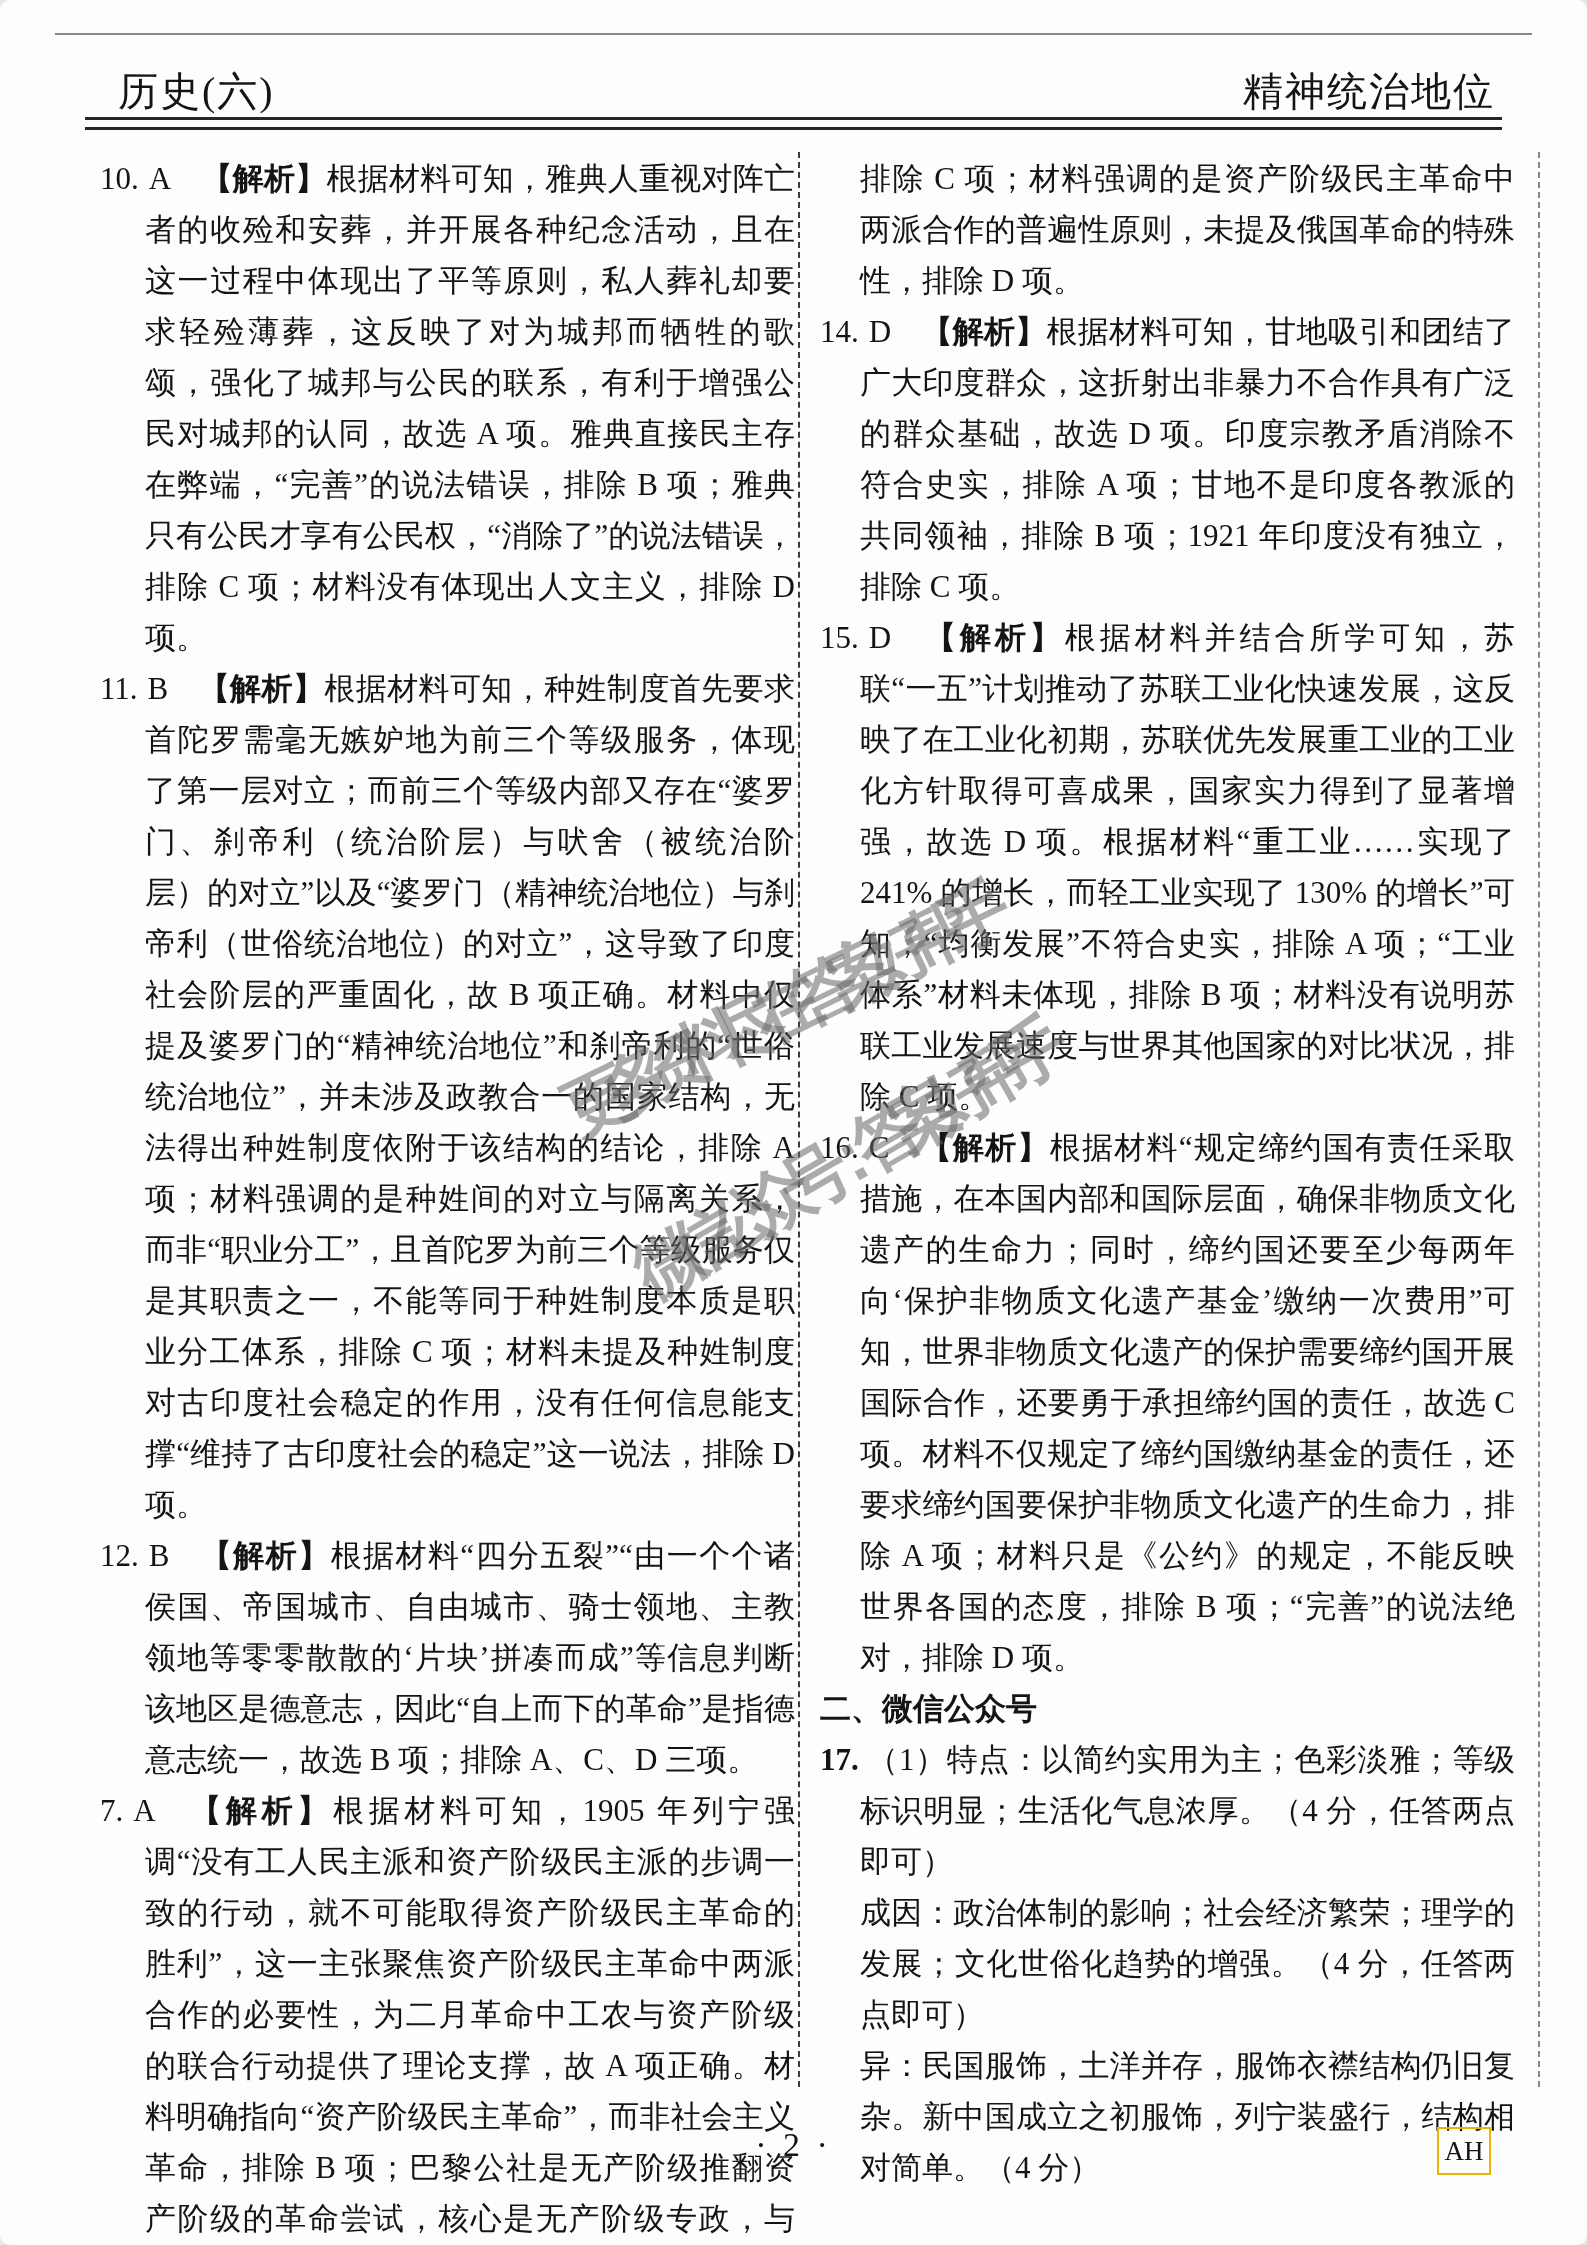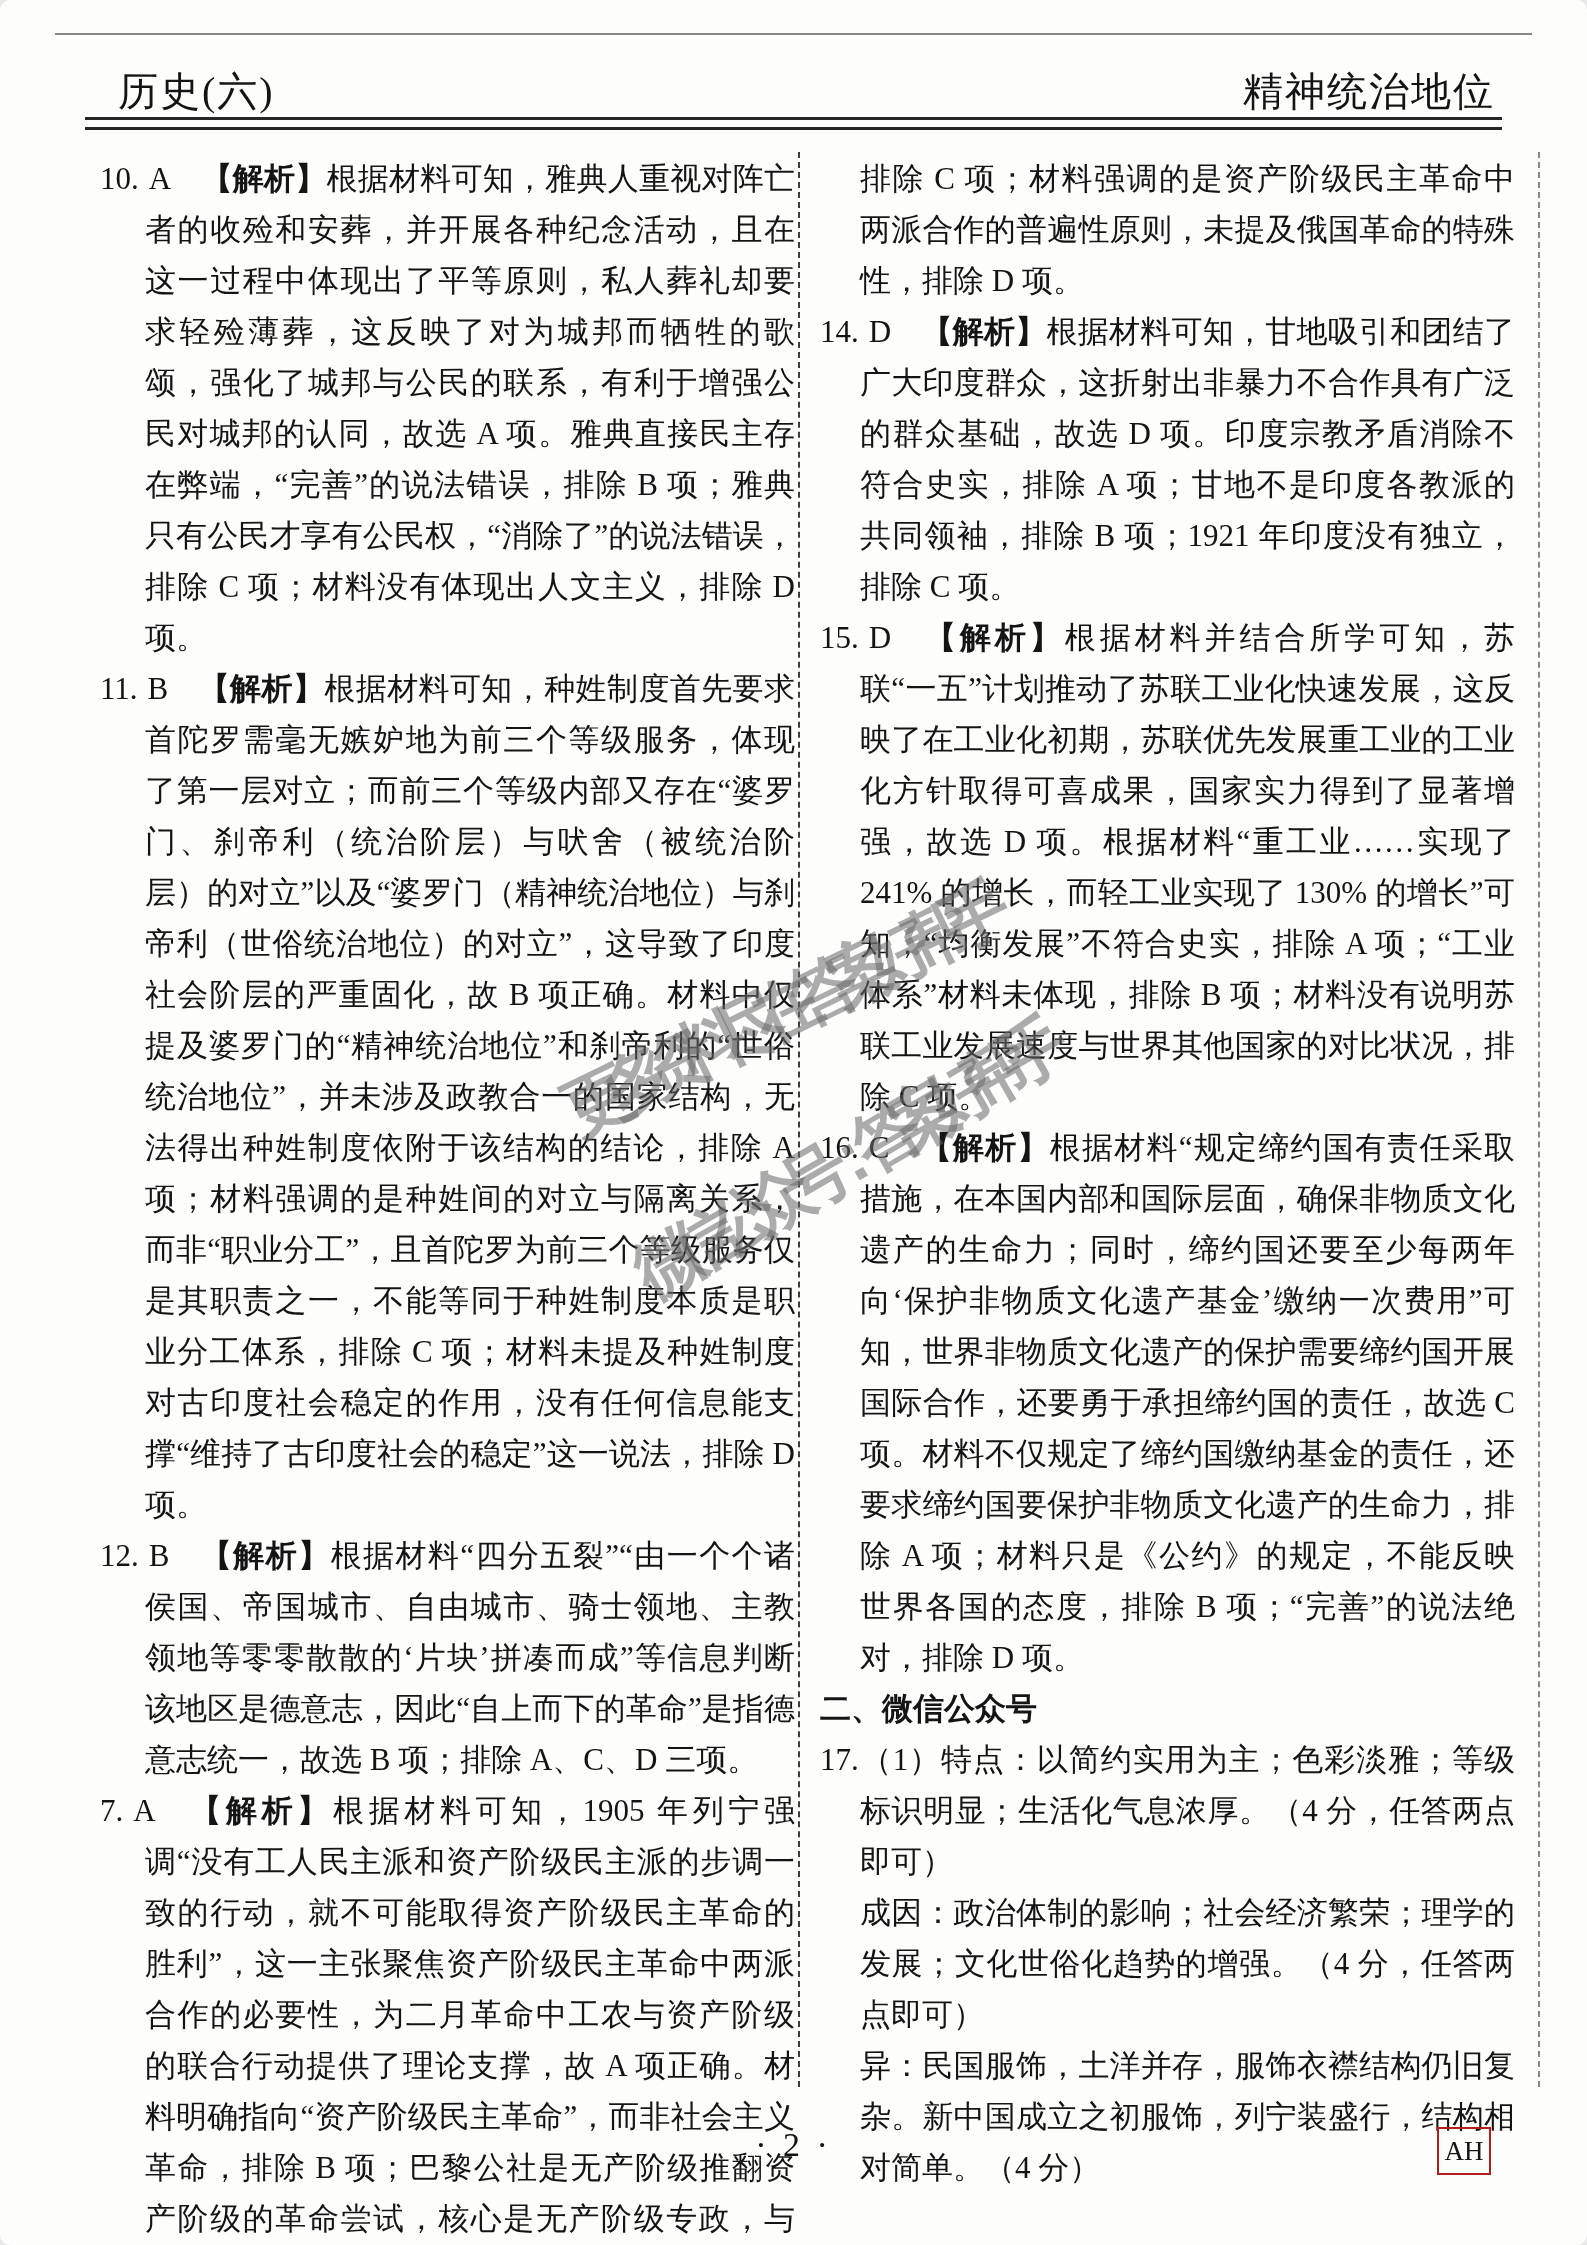--- a/index.html
+++ b/index.html
@@ -20,30 +20,30 @@
   .col-right{left:820px;}
   .col p{margin:0;}
   .ans{padding-left:45px;text-indent:-45px;}
   .col-right .ans{padding-left:40px;text-indent:-40px;}
   .num{margin-right:10px;}
   .ansletter{margin-right:30px;}
   .label{font-weight:bold;}
   .cont-para{padding-left:40px;}
   .section-heading{font-weight:bold;}
   .q17-first{padding-left:40px;text-indent:-40px;}
-  .q17-first .num{margin-right:1px;}
+  .q17-first .num{margin-right:8px;font-weight:bold;}
   .q17-cont{padding-left:40px;}
   .divider-dashed{position:absolute;left:798px;top:152px;height:1935px;border-left:2px dashed #3c3c3c;}
   .edge-dashed{position:absolute;left:1538px;top:152px;height:1935px;border-left:2px dashed #6a6a6a;opacity:.8;}
   .wm{position:absolute;font-weight:bold;color:rgba(104,104,104,0.55);white-space:nowrap;
     pointer-events:none;z-index:5;}
   .wm1{left:548px;top:1075px;font-size:68px;letter-spacing:-26px;transform:rotate(-26deg);transform-origin:left top;}
   .wm2{left:618px;top:1240px;font-size:68px;letter-spacing:-26px;transform:rotate(-30deg);transform-origin:left top;}
   .page-num{position:absolute;left:0;right:0;top:2126px;text-align:center;font-size:34px;letter-spacing:4px;}
-  .code-box{position:absolute;left:1437px;top:2127px;width:50px;height:44px;border:2px solid #b91c1c;
+  .code-box{position:absolute;left:1437px;top:2127px;width:50px;height:44px;border:2px solid #eab308;
     display:flex;align-items:center;justify-content:center;font-size:27px;}
 </style>
 </head>
 <body>
 
 <div class="page">
 
   <div class="top-edge"></div>
 
   <div class="hdr-title hdr-left">历史(六)</div>

